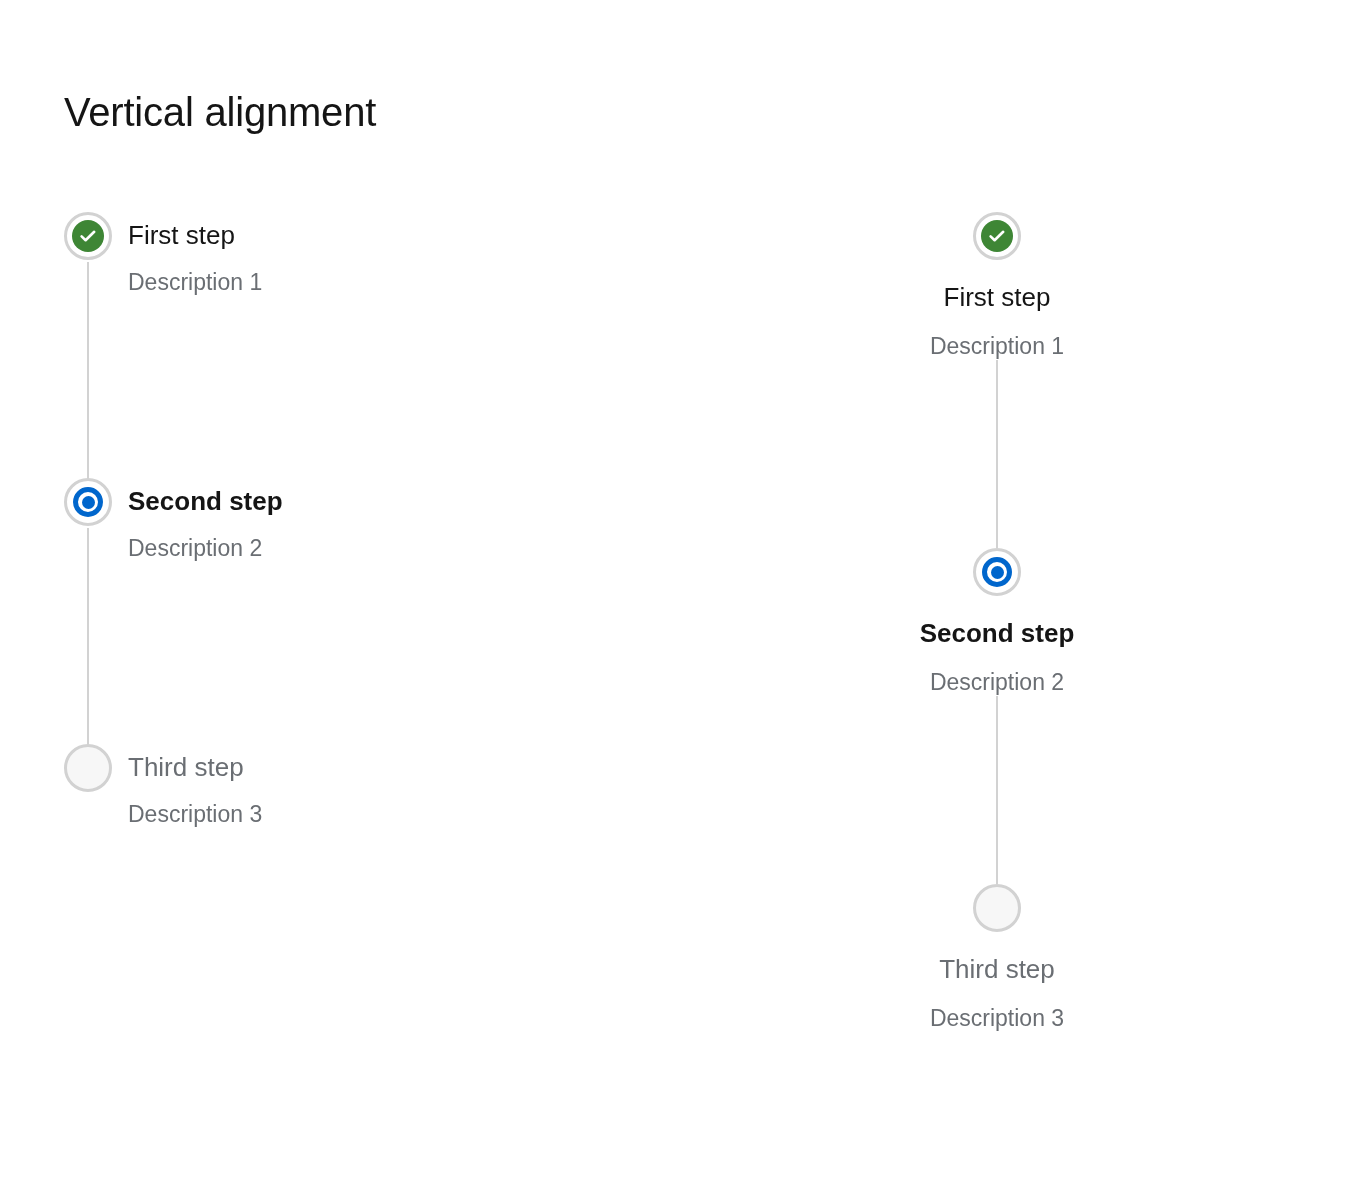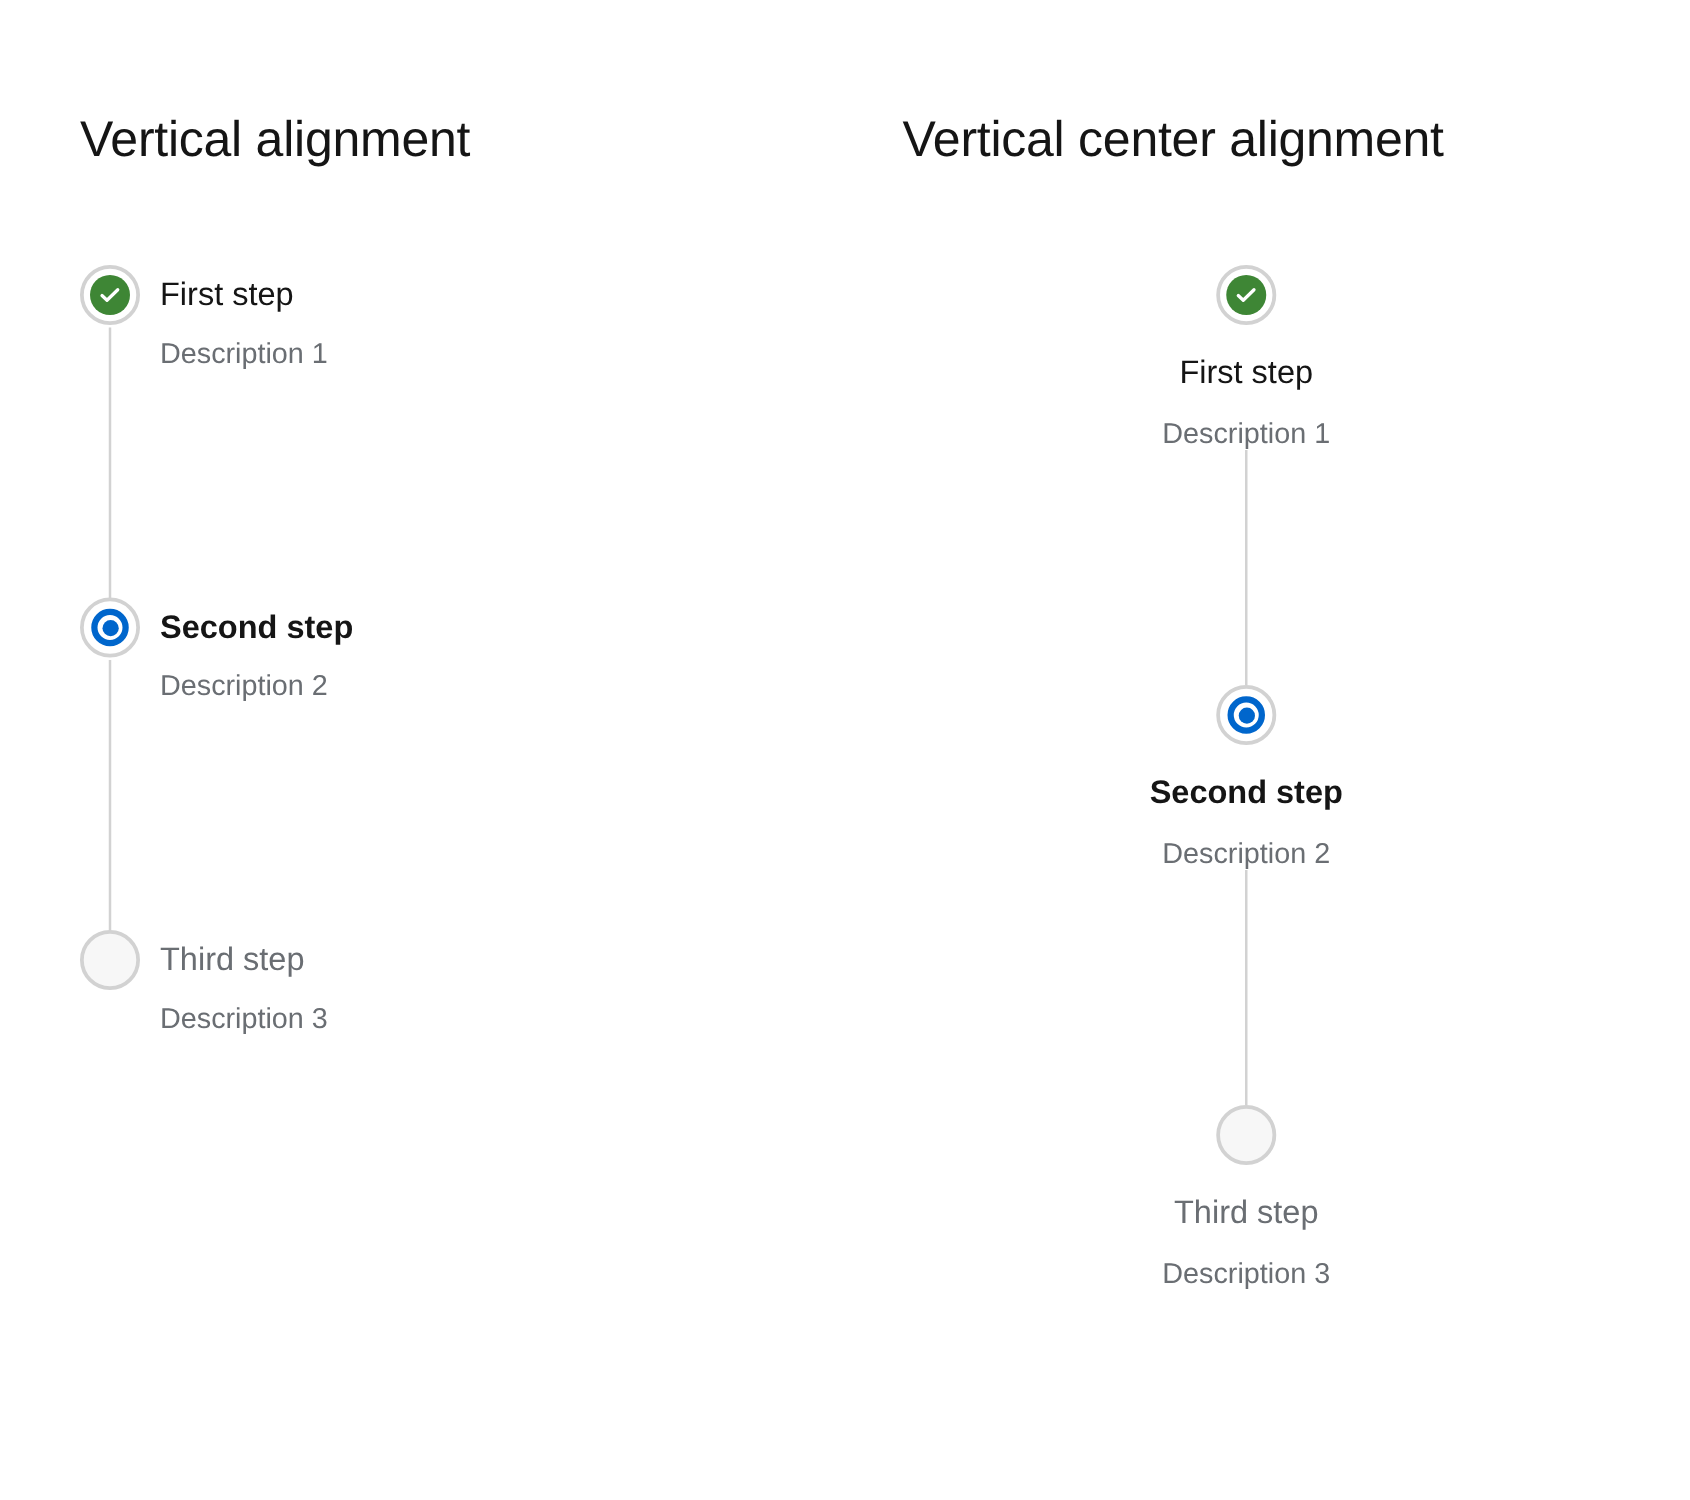--- a/index.html
+++ b/index.html
@@ -218,21 +218,20 @@
 
     <div class="v-step step-3">
       <span class="v-icon pending">
         <span class="glyph-empty"></span>
       </span>
       <div class="v-title pending">Third step</div>
       <div class="v-desc">Description 3</div>
     </div>
   </div>
 
-  <h2 class="section-title" id="title-vertical-center">Vertical center alignment</h2>
 
   <div class="stepper-center">
 
     <div class="c-step">
       <span class="c-icon">
         <span class="glyph-check-circle">
           <svg width="20" height="20" viewBox="0 0 20 20" aria-hidden="true">
             <path d="M3.6 10.4 L7.6 14.2 L16.2 5.8" fill="none" stroke="#ffffff" stroke-width="2.6" stroke-linecap="round" stroke-linejoin="round"></path>
           </svg>
         </span>

